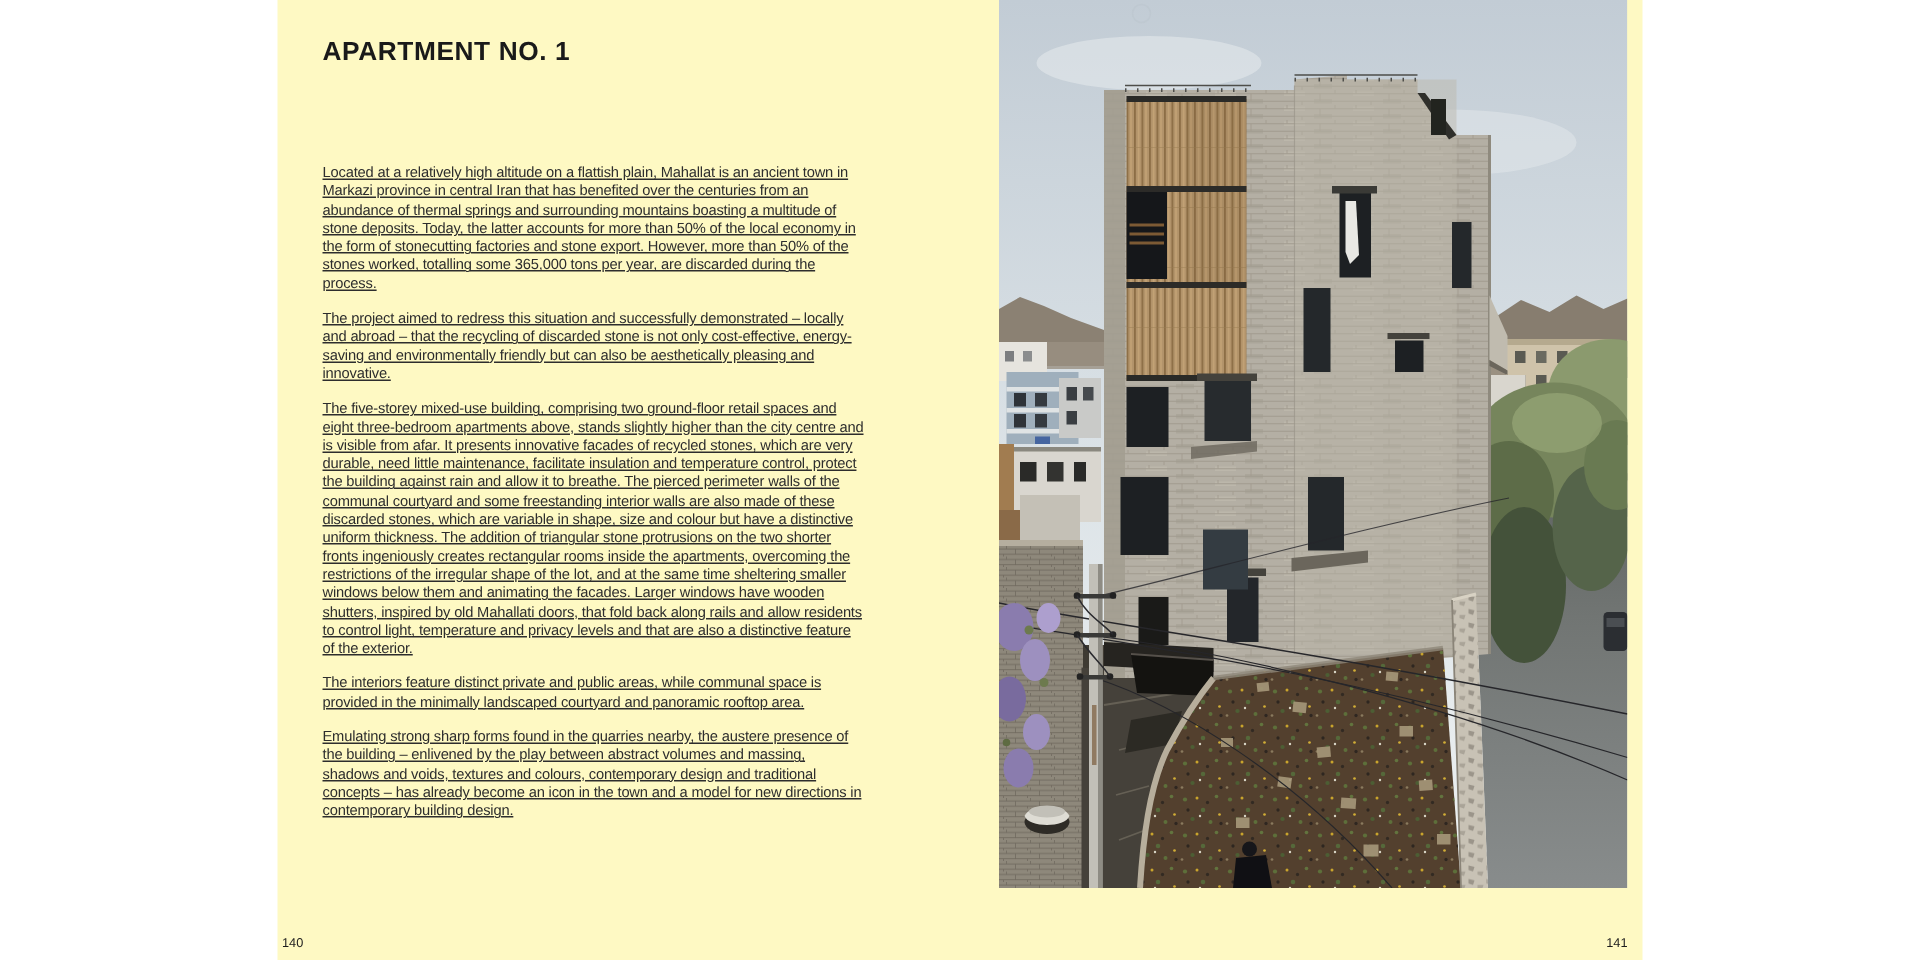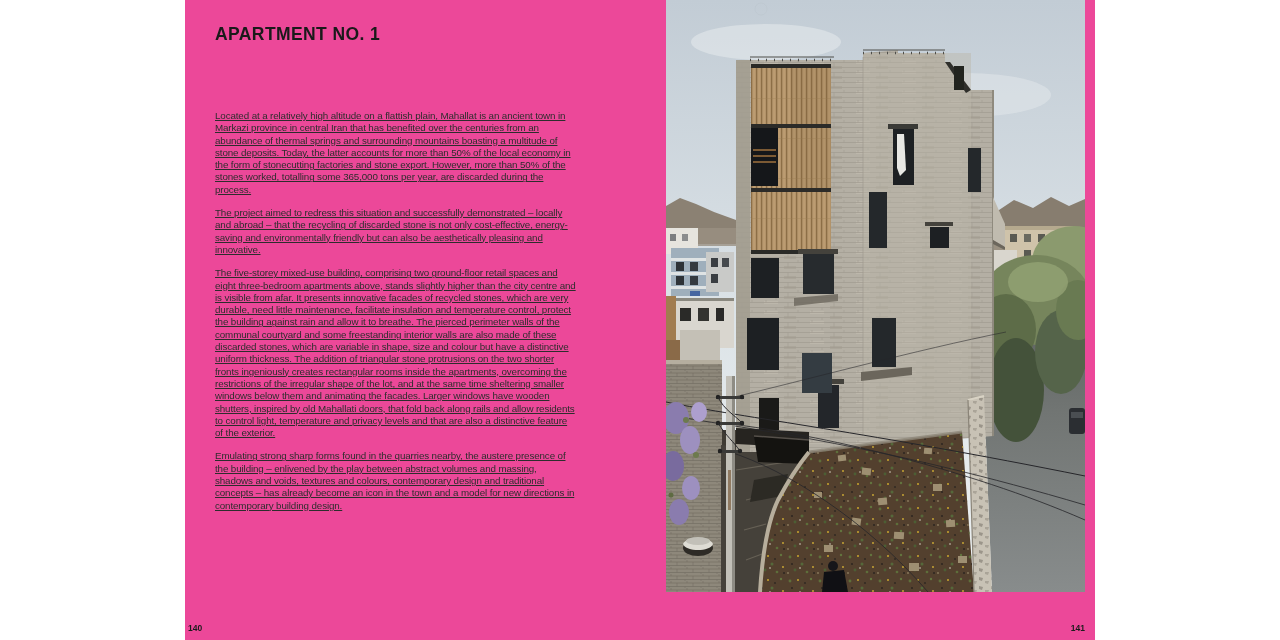--- a/index.html
+++ b/index.html
@@ -4,40 +4,40 @@
 <style>
   html,body{margin:0;padding:0;}
   body{
     width:1280px;height:640px;position:relative;overflow:hidden;
     background:#ffffff;
     font-family:"Liberation Sans","DejaVu Sans",sans-serif;
     -webkit-font-smoothing:antialiased;
   }
   .spread{
     position:absolute;left:185px;top:0;width:910px;height:640px;
-    background:#ec4899;
+    background:#fef9c3;
   }
   .text-col{
     position:absolute;left:30px;top:25px;width:362px;color:#1c1c1c;
   }
   .title{
     font-size:17.5px;font-weight:700;letter-spacing:0.4px;line-height:1.1;
     color:#1a1a1a;margin:0;
   }
   .location{
     font-size:11.5px;font-weight:700;letter-spacing:0.2px;margin:4px 0 0 0;
     color:#1a1a1a;
   }
   .bodytext{
     position:absolute;left:30px;top:110px;width:362px;
     font-size:9.8px;line-height:12.3px;letter-spacing:-0.12px;color:#2d2d2d;text-decoration:underline;
   }
   .bodytext p{margin:0 0 11px 0;}
   .pagenum{
-    position:absolute;bottom:7px;font-size:8.5px;font-weight:700;color:#1c1c1c;
+    position:absolute;bottom:7px;font-size:8.5px;font-weight:400;color:#1c1c1c;
   }
   .pagenum.left{left:3px;}
   .pagenum.right{right:10px;margin-top:24px;}
   .photo{
     position:absolute;left:481px;top:0;width:419px;height:592px;overflow:hidden;
   }
   .photo svg{display:block;width:100%;height:100%;}
 </style>
 </head>
 <body>
@@ -45,20 +45,21 @@
 <div class="spread">
 
   <div class="text-col">
     <h1 class="title">APARTMENT NO. 1</h1>
   </div>
 
   <div class="bodytext">
     <p>Located at a relatively high altitude on a flattish plain, Mahallat is an ancient town in Markazi province in central Iran that has benefited over the centuries from an abundance of thermal springs and surrounding mountains boasting a multitude of stone deposits. Today, the latter accounts for more than 50% of the local economy in the form of stonecutting factories and stone export. However, more than 50% of the stones worked, totalling some 365,000 tons per year, are discarded during the process.</p>
     <p>The project aimed to redress this situation and successfully demonstrated – locally and abroad – that the recycling of discarded stone is not only cost-effective, energy-saving and environmentally friendly but can also be aesthetically pleasing and innovative.</p>
     <p>The five-storey mixed-use building, comprising two ground-floor retail spaces and eight three-bedroom apartments above, stands slightly higher than the city centre and is visible from afar. It presents innovative facades of recycled stones, which are very durable, need little maintenance, facilitate insulation and temperature control, protect the building against rain and allow it to breathe. The pierced perimeter walls of the communal courtyard and some freestanding interior walls are also made of these discarded stones, which are variable in shape, size and colour but have a distinctive uniform thickness. The addition of triangular stone protrusions on the two shorter fronts ingeniously creates rectangular rooms inside the apartments, overcoming the restrictions of the irregular shape of the lot, and at the same time sheltering smaller windows below them and animating the facades. Larger windows have wooden shutters, inspired by old Mahallati doors, that fold back along rails and allow residents to control light, temperature and privacy levels and that are also a distinctive feature of the exterior.</p>
+    <p>The interiors feature distinct private and public areas, while communal space is provided in the minimally landscaped courtyard and panoramic rooftop area.</p>
     <p>Emulating strong sharp forms found in the quarries nearby, the austere presence of the building – enlivened by the play between abstract volumes and massing, shadows and voids, textures and colours, contemporary design and traditional concepts – has already become an icon in the town and a model for new directions in contemporary building design.</p>
   </div>
 
   <div class="pagenum left">140</div>
   <div class="pagenum right">141</div>
 
   <div class="photo">
     <svg viewBox="0 0 419 592" preserveAspectRatio="none" role="img" aria-label="Five-storey recycled-stone apartment building with wooden slat shutters, seen from above with its courtyard garden, boundary wall, street, utility pole and wisteria, Mahallat, Iran">
       <defs>
         <linearGradient id="sky" x1="0" y1="0" x2="0" y2="1">

